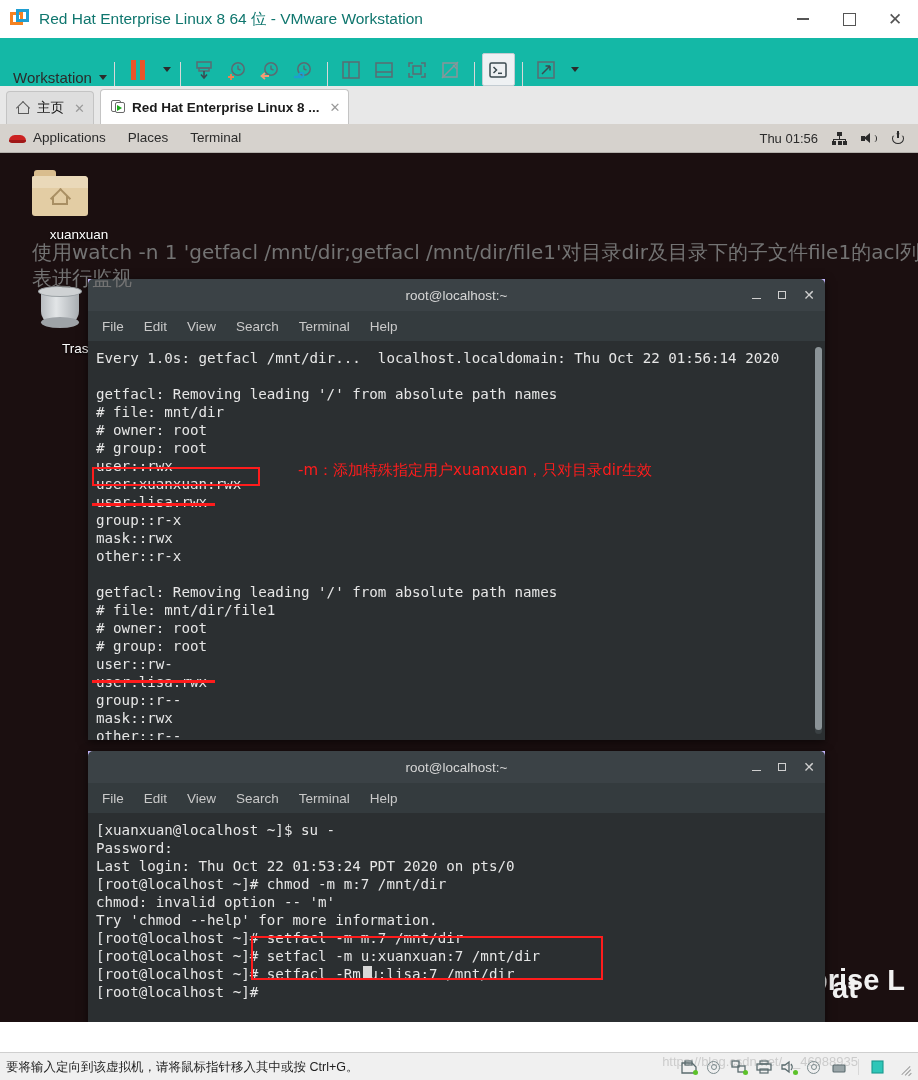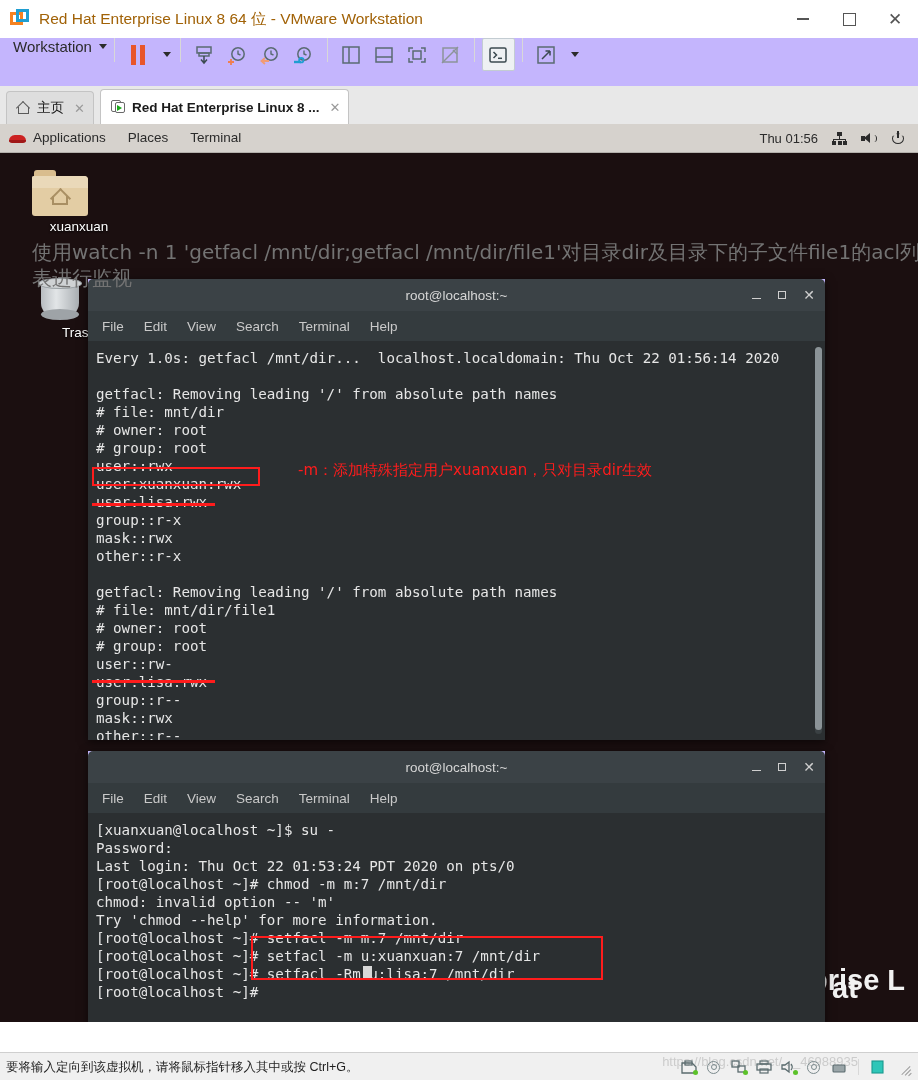--- a/index.html
+++ b/index.html
@@ -13,32 +13,32 @@
 
   
   .vm-titlebar{
     position:absolute;left:0;top:0;width:918px;height:38px;
     background:#ffffff;border-bottom:1px solid #e6e6e6;
     display:flex;align-items:center;
   }
   .vm-logo{width:20px;height:20px;margin-left:10px;position:relative;flex:0 0 auto;}
   .vm-logo .sq1{position:absolute;left:0;top:3px;width:13px;height:13px;border:3px solid #f58220;box-sizing:border-box;background:#fff;}
   .vm-logo .sq2{position:absolute;left:6px;top:0px;width:13px;height:13px;border:3px solid #1f9ed1;box-sizing:border-box;background:transparent;}
-  .vm-title-text{margin-left:9px;font-size:15.5px;color:#a16207;white-space:nowrap;letter-spacing:0px;}
+  .vm-title-text{margin-left:9px;font-size:15.5px;color:#0f766e;white-space:nowrap;letter-spacing:0px;}
   .vm-winbtns{margin-left:auto;display:flex;height:38px;}
   .vm-winbtn{width:46px;height:38px;display:flex;align-items:center;justify-content:center;color:#555;font-size:15px;}
   .vm-winbtn.close{font-size:17px;}
   .vm-winbtn .sqbox{width:11px;height:11px;border:1.3px solid #555;}
   .vm-winbtn .dash{width:12px;height:1.3px;background:#555;}
 
   
   .vm-toolbar{
     position:absolute;left:0;top:38px;width:918px;height:48px;
-    background:#c4b5fd;border-bottom:1px solid #d4d4d4;
-    display:flex;align-items:flex-start;
+    background:#14b8a6;border-bottom:1px solid #d4d4d4;
+    display:flex;align-items:flex-end;
   }
   .ws-menu{display:flex;align-items:center;margin-left:13px;font-size:15px;color:#2b2b2b;}
   .ws-menu .caret{margin-left:7px;border-left:4.5px solid transparent;border-right:4.5px solid transparent;border-top:5px solid #2b2b2b;}
   .tb-btn{width:33px;height:33px;display:flex;align-items:center;justify-content:center;position:relative;border-radius:2px;}
   .tb-btn.active{background:#eef1f3;border:1px solid #c3ccd2;box-sizing:border-box;}
   .pause-ic{display:flex;gap:4px;}
   .pause-ic i{display:block;width:5px;height:20px;background:#e8552a;}
   .mini-caret{margin-left:6px;border-left:4.5px solid transparent;border-right:4.5px solid transparent;border-top:5px solid #2b2b2b;}
 
   
@@ -93,21 +93,21 @@
   .ic-vol .spk{position:absolute;left:0;top:4px;width:4px;height:5px;background:#2b2b2b;}
   .ic-vol .cone{position:absolute;left:3px;top:1px;border-top:5.5px solid transparent;border-bottom:5.5px solid transparent;border-right:6px solid #2b2b2b;}
   .ic-vol .w1{position:absolute;left:10px;top:3px;width:5px;height:7px;border-right:1.4px solid #2b2b2b;border-radius:0 50% 50% 0;}
   .ic-pow{width:14px;height:14px;position:relative;}
   .ic-pow:before{content:"";position:absolute;left:1px;top:2px;width:12px;height:11px;border:1.5px solid #2b2b2b;border-radius:50%;box-sizing:border-box;clip-path:polygon(0 25%,38% 25%,38% 0,62% 0,62% 25%,100% 25%,100% 100%,0 100%);}
   .ic-pow:after{content:"";position:absolute;left:6.2px;top:0px;width:1.5px;height:7px;background:#2b2b2b;}
 
   
   .desk-icons{position:absolute;left:0;top:28px;width:130px;}
   .dicon{width:120px;text-align:center;color:#ffffff;font-size:13.5px;margin-top:12px;}
-  .dicon .lbl{margin-top:3px;text-shadow:0 1px 2px #000;padding-left:38px;}
+  .dicon .lbl{margin-top:11px;text-shadow:0 1px 2px #000;padding-left:38px;}
   .folder{width:56px;height:46px;margin:0 auto;position:relative;}
   .folder .tab{position:absolute;left:2px;top:0;width:22px;height:7px;background:#d9bd8e;border-radius:3px 3px 0 0;}
   .folder .body{position:absolute;left:0;top:6px;width:56px;height:40px;background:#e3cda4;border-radius:2px 4px 3px 3px;}
   .folder .body:after{content:"";position:absolute;left:0;top:0;width:56px;height:12px;background:#ead9b9;border-radius:2px 4px 0 0;}
   .folder .hm{position:absolute;left:17px;top:19px;width:22px;height:16px;}
   .folder .hm:before{content:"";position:absolute;left:3px;top:7px;width:16px;height:9px;border:2px solid #a98f63;border-top:none;box-sizing:border-box;}
   .folder .hm:after{content:"";position:absolute;left:3.5px;top:2px;width:13px;height:13px;border-left:2px solid #a98f63;border-top:2px solid #a98f63;transform:rotate(45deg);}
   .trash{width:46px;height:46px;margin:0 auto;position:relative;}
   .trash .lid{position:absolute;left:1px;top:2px;width:44px;height:11px;border-radius:50%;background:#cfd2d4;border:1px solid #9aa0a4;box-sizing:border-box;}
   .trash .can{position:absolute;left:4px;top:7px;width:38px;height:34px;background:linear-gradient(90deg,#b8bcc0,#e2e5e7 40%,#a9aeb2);border-radius:3px 3px 14px 14px;}

